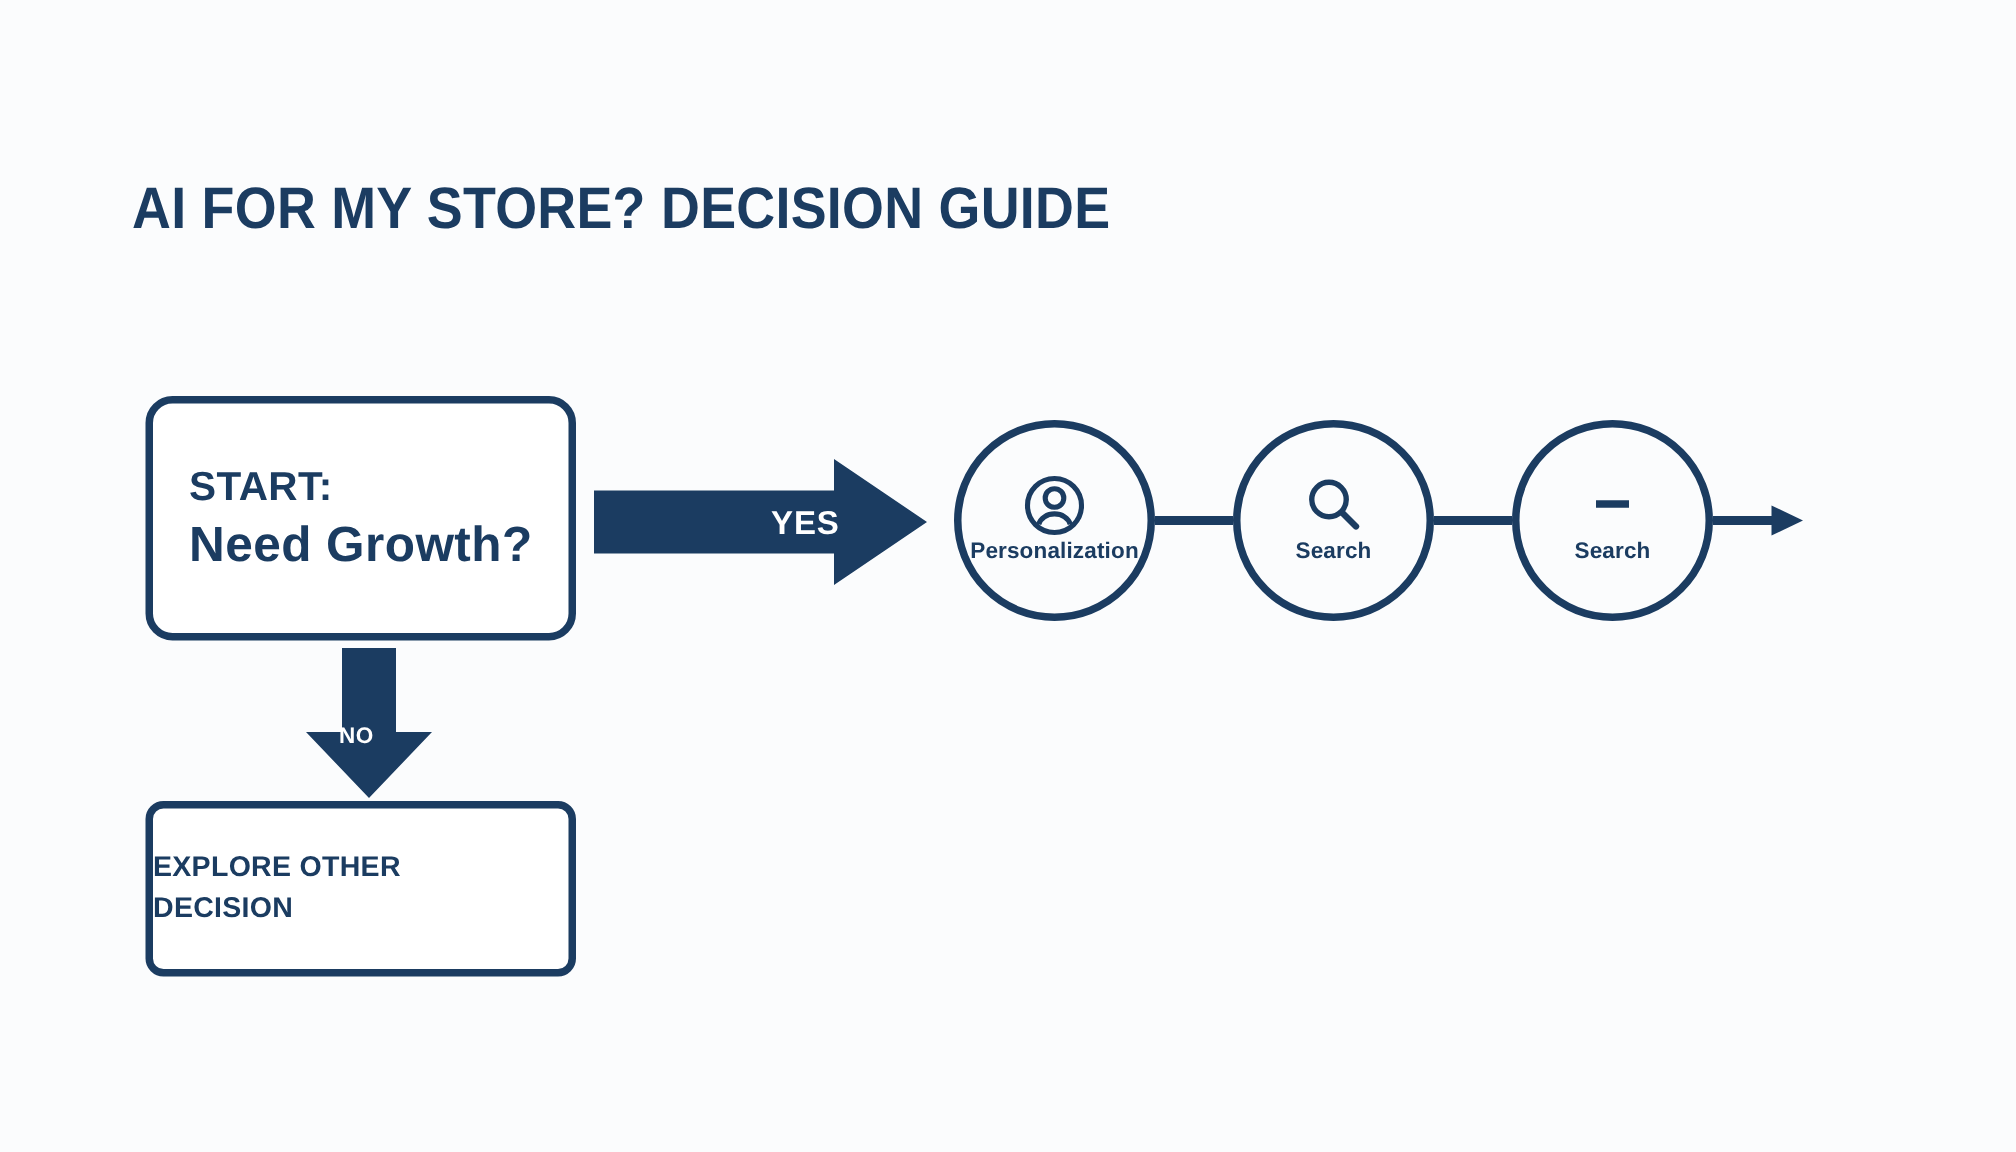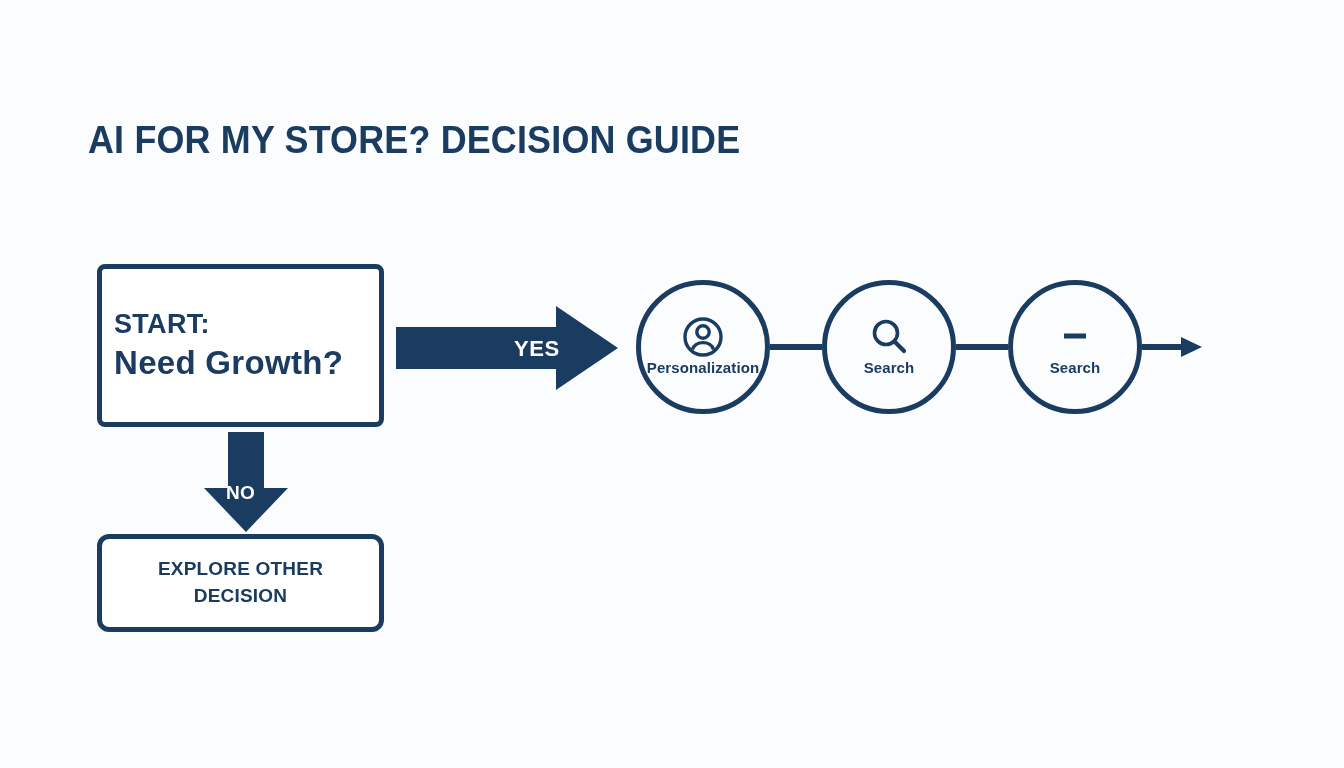--- a/index.html
+++ b/index.html
@@ -38,26 +38,26 @@
 
   
   .start-box {
     position: absolute;
     left: 97px;
     top: 264px;
     width: 287px;
     height: 163px;
     box-sizing: border-box;
     border: 5px solid #1b3c61;
-    border-radius: 8px;
+    border-radius: 18px;
     background: #ffffff;
     display: flex;
     flex-direction: column;
     justify-content: center;
-    padding-left: 12px;
+    padding-left: 24px;
   }
   .start-line1 {
     font-size: 27px;
     font-weight: bold;
     color: #1b3c61;
     line-height: 1.28;
     letter-spacing: 0.3px;
   }
   .start-line2 {
     font-size: 33px;
@@ -66,28 +66,28 @@
     line-height: 1.28;
     letter-spacing: 0.3px;
   }
 
   
   .explore-box {
     position: absolute;
     left: 97px;
     top: 534px;
     width: 287px;
-    height: 98px;
+    height: 117px;
     box-sizing: border-box;
     border: 5px solid #1b3c61;
     border-radius: 12px;
     background: #ffffff;
     display: flex;
     flex-direction: column;
-    align-items: center;
+    align-items: flex-start;
     justify-content: center;
   }
   .explore-line {
     font-size: 19px;
     font-weight: bold;
     color: #1b3c61;
     line-height: 1.42;
     letter-spacing: 0.2px;
   }
 
@@ -114,21 +114,21 @@
     position: absolute;
     left: 200px;
     top: 432px;
     width: 92px;
     height: 100px;
   }
   .no-label {
     position: absolute;
     left: 26px;
     top: 50px;
-    font-size: 19px;
+    font-size: 15px;
     font-weight: bold;
     color: #ffffff;
     letter-spacing: 0.4px;
   }
 
   
   .chain {
     position: absolute;
     left: 636px;
     top: 280px;

